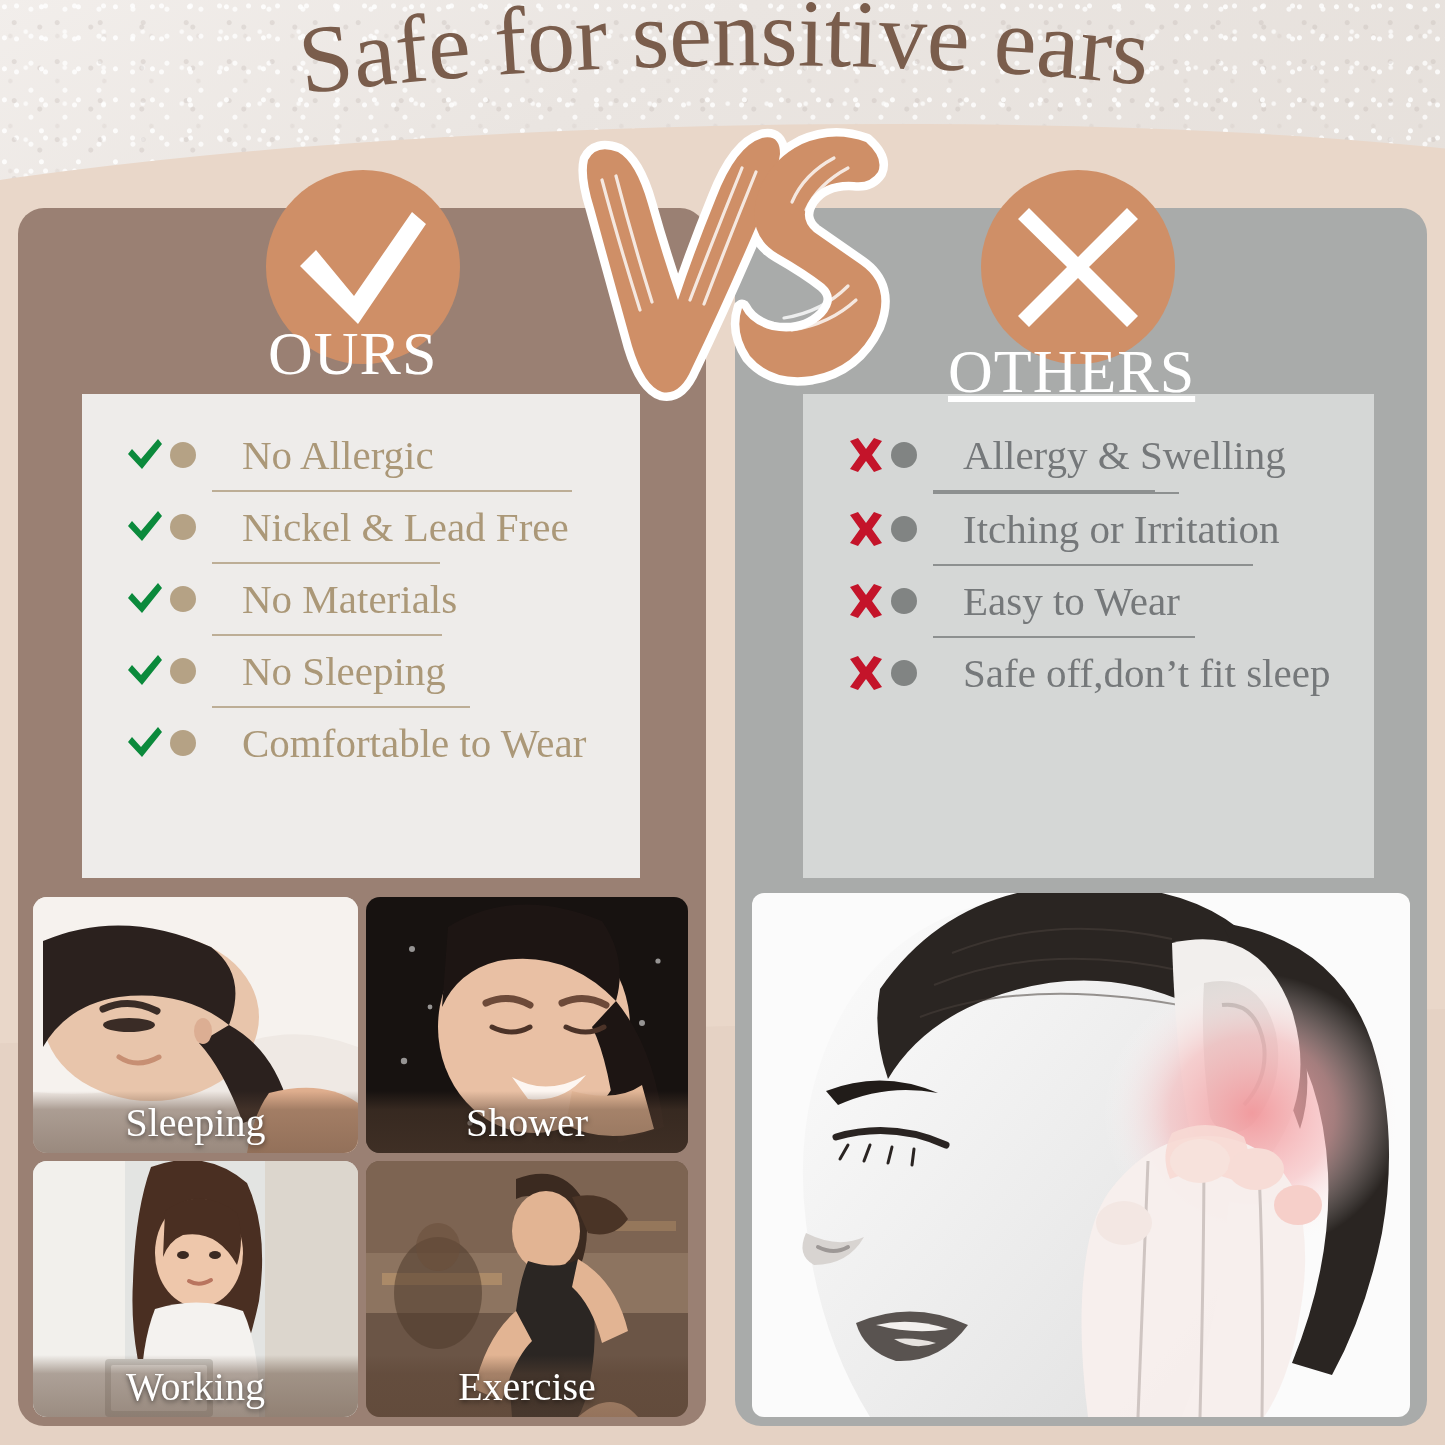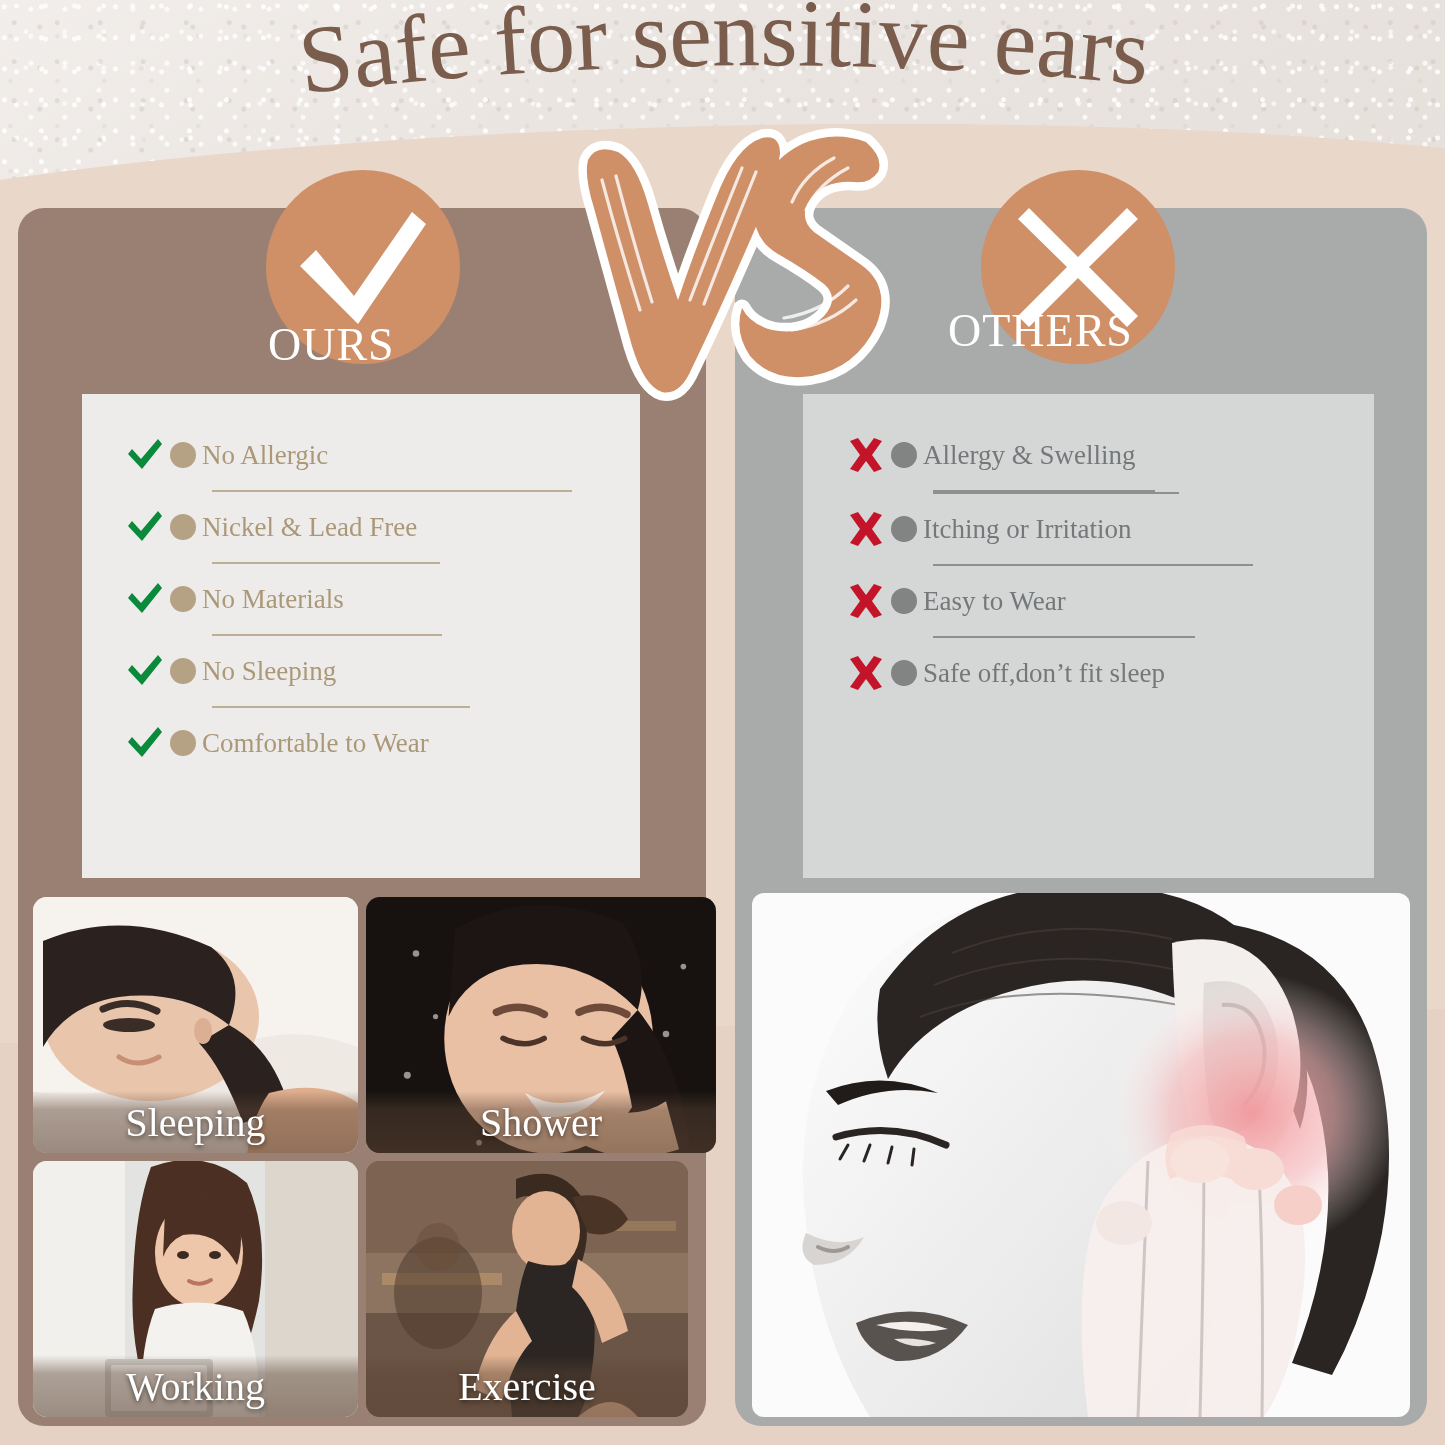--- a/index.html
+++ b/index.html
@@ -78,27 +78,27 @@
     z-index:5;
   }
   .badge-ours   { left:266px; top:170px; }
   .badge-others { left:981px; top:170px; }
   .badge svg { position:absolute; left:0; top:0; width:194px; height:194px; }
 
   .panel-title {
     position:absolute;
     z-index:6;
     font-family:"Liberation Serif", serif;
-    font-size:46px;
+    font-size:62px;
     letter-spacing:1px;
     color:#ffffff;
     white-space:nowrap;
   }
   .title-ours   { left:268px; top:318px; }
-  .title-others { left:948px; top:304px; }
+  .title-others { left:948px; top:336px;text-decoration:underline; }
 
   
   .vs-mark {
     position:absolute;
     left:566px; top:124px;
     width:330px; height:292px;
     z-index:7;
   }
   .vs-mark svg { width:100%; height:100%; overflow:visible; }
 
@@ -128,22 +128,23 @@
   }
   .feat-mark svg { display:block; }
   .feat-dot {
     width:26px; height:26px;
     border-radius:50%;
     flex:0 0 26px;
     margin-right:6px;
   }
   .feat-text {
     font-family:"Liberation Serif", serif;
-    font-size:27px;
+    font-size:41px;
     white-space:nowrap;
+    margin-left:40px;
   }
   .ours .feat-dot  { background:#b5a285; }
   .ours .feat-text { color:#ab9878; }
   .others .feat-dot  { background:#818483; }
   .others .feat-text { color:#75787a; }
 
   .feat-divider {
     height:2px;
     margin:0 auto;
   }
@@ -152,21 +153,21 @@
 
   
   .tile {
     position:absolute;
     border-radius:14px;
     overflow:hidden;
     z-index:4;
     text-decoration:underline;
   }
   .tile-sleeping { left:33px;  top:897px;  width:325px; height:256px; }
-  .tile-shower   { left:366px; top:897px;  width:350px; height:256px; }
+  .tile-shower   { left:366px; top:897px;  width:322px; height:256px; }
   .tile-working  { left:33px;  top:1161px; width:325px; height:256px; }
   .tile-exercise { left:366px; top:1161px; width:322px; height:256px; }
   .tile-pain     { left:752px; top:893px;  width:658px; height:524px; border-radius:12px; }
 
   .tile-art { position:absolute; inset:0; }
 
   .tile-caption {
     position:absolute;
     left:0; right:0; bottom:0;
     height:62px;

